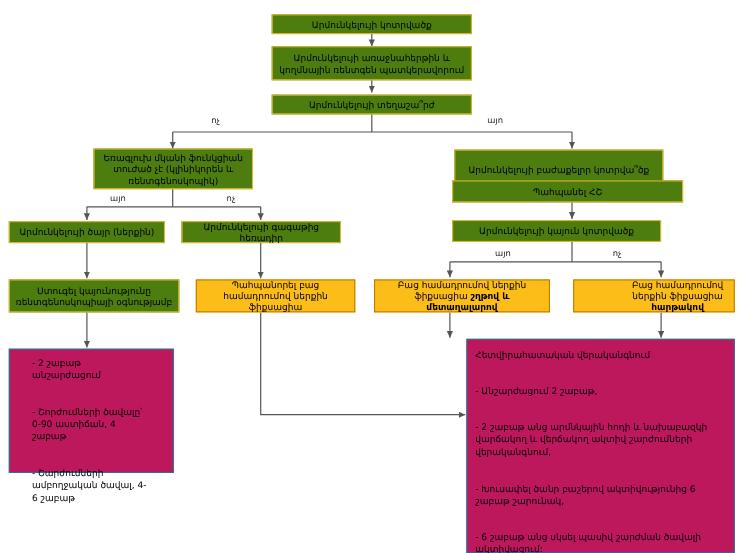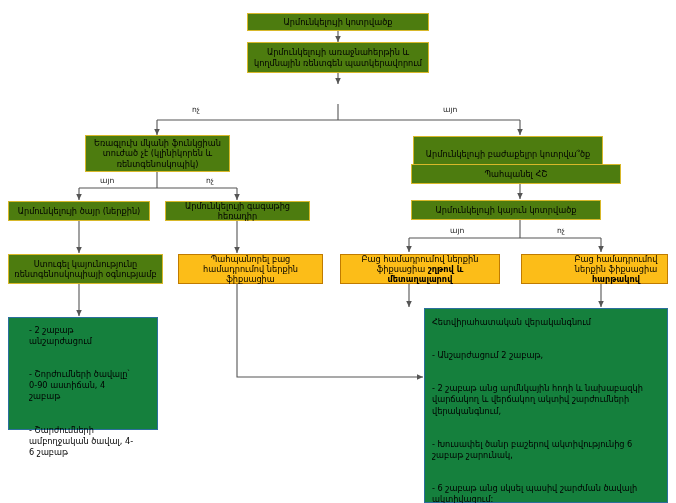--- a/index.html
+++ b/index.html
@@ -15,21 +15,21 @@
     display:flex;align-items:center;justify-content:center;
     text-align:center;line-height:1.25;
     font-size:8.2px;color:#000;
     padding:3px 5px;
   }
   .node .txt{display:block;white-space:pre-line;}
 
   .yellow{background:#4d7c0f;border:1.4px solid #d8b82a;}
   .orange{background:#fcbd18;border:1.4px solid #c07b00;}
   .blue{
-    background:#15803d;border:1.4px solid #2b6f9c;
+    background:#be185d;border:1.4px solid #2b6f9c;
     align-items:flex-start;justify-content:flex-start;text-align:left;
   }
   .blue .txt{white-space:pre-line;line-height:1.35;}
 
   .bold{font-weight:bold;}
 
   .edgelabel{
     position:absolute;font-size:7.6px;color:#1a1a1a;
     white-space:nowrap;
   }
@@ -85,20 +85,23 @@
   </svg>
 
   <div class="node yellow" style="left:247px;top:13px;width:182px;height:18px;">
     <span class="txt">Արմունկելույի կոտրվածք</span>
   </div>
 
   <div class="node yellow" style="left:247px;top:42px;width:182px;height:31px;">
     <span class="txt">Արմունկելույի առաջնահերթին և կողմնային ռենտգեն պատկերավորում</span>
   </div>
 
+  <div class="node yellow" style="left:247px;top:86px;width:182px;height:18px;">
+    <span class="txt">Արմունկելույի տեղաշա՞րժ</span>
+  </div>
 
   <div class="node yellow" style="left:85px;top:135px;width:145px;height:37px;">
     <span class="txt">Եռագլուխ մկանի ֆունկցիան տուժած չէ (կլինիկորեն և ռենտգենոսկոպիկ)</span>
   </div>
 
   <div class="node yellow" style="left:413px;top:136px;width:190px;height:37px;">
     <span class="txt">Արմունկելույի բաժաքելրր կոտրվա՞ծք</span>
   </div>
 
   <div class="node yellow" style="left:411px;top:164px;width:210px;height:20px;">

